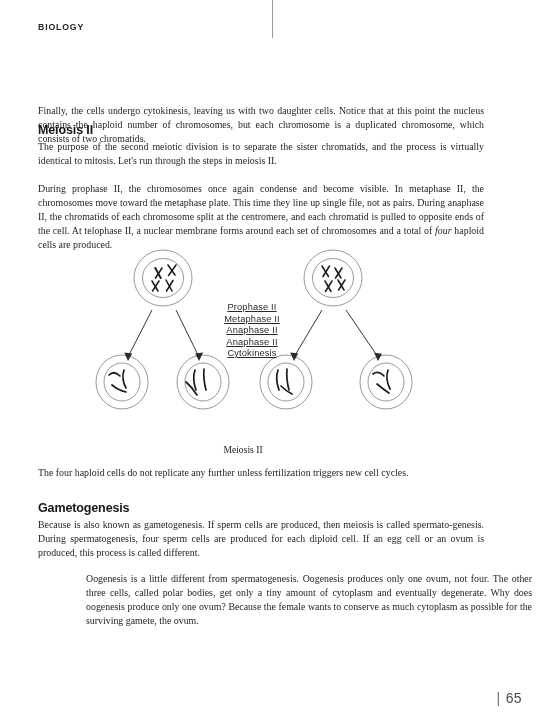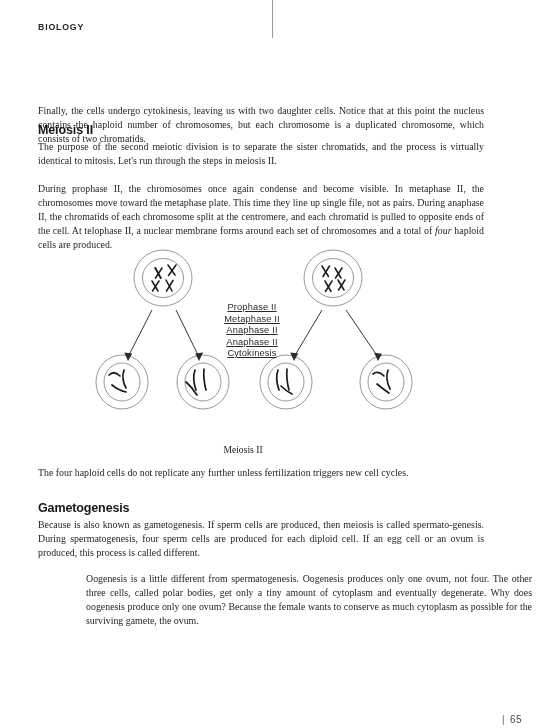--- a/index.html
+++ b/index.html
@@ -105,23 +105,23 @@
     line-height: 11.6px;
     color: #2a2a2a;
     letter-spacing: 0.15px;
     text-decoration: underline;
   }
 
   
   .folio {
     position: absolute;
     right: 38px;
-    top: 714px;
-    font-family: "Liberation Sans", sans-serif;
-    font-size: 10px;
+    top: 690px;
+    font-family: "Liberation Sans", sans-serif;
+    font-size: 14px;
     color: #4a4a4a;
     letter-spacing: 0.4px;
   }
   .folio .bar { color: #6e6e6e; margin-right: 5px; }
 </style>
 </head>
 <body>
 
 <div class="running-head">BIOLOGY</div>
 <div class="head-rule"></div>

